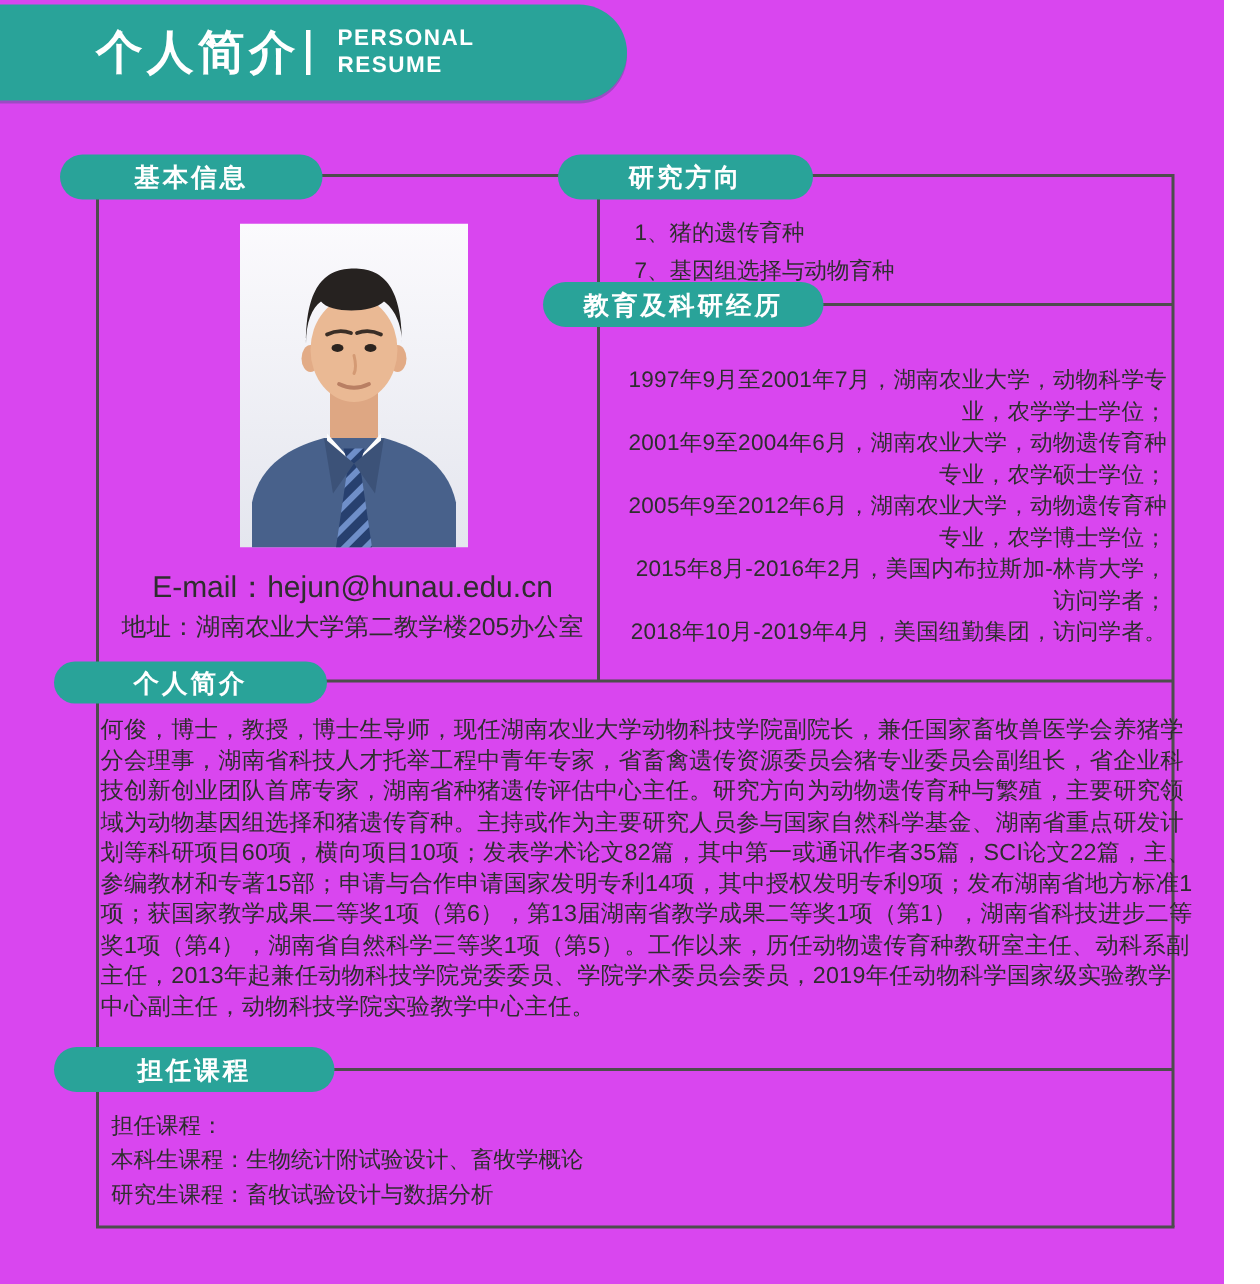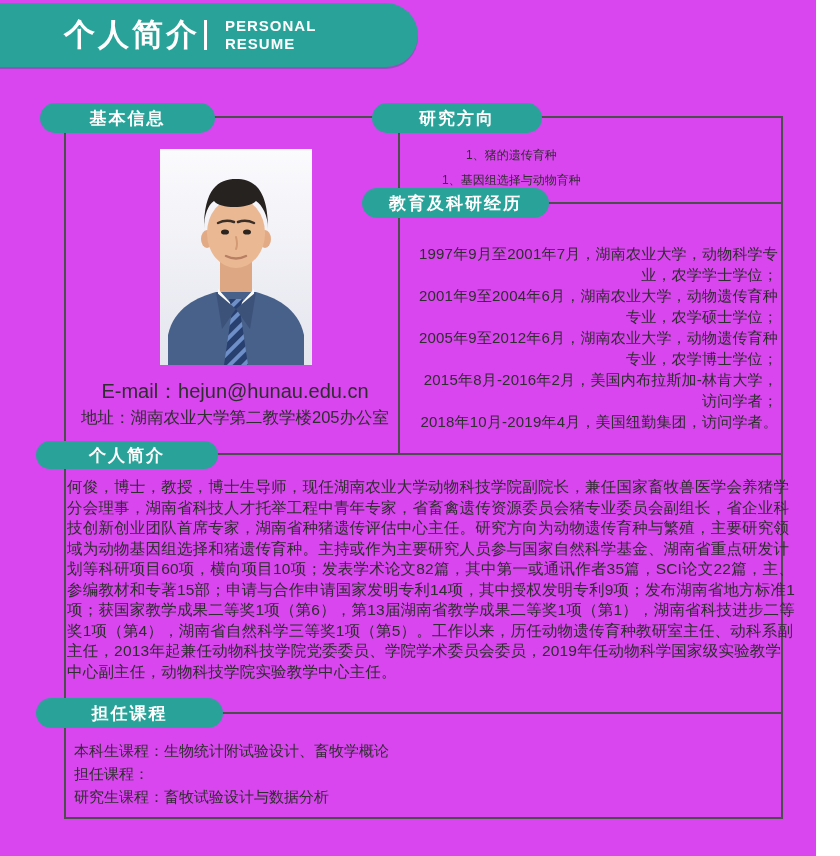--- a/index.html
+++ b/index.html
@@ -44,21 +44,21 @@
   .h-bottom  {left:64px; top:817px;width:719px;}
   .v-left    {left:64px; top:116px;height:702px;}
   .v-center  {left:398px;top:116px;height:338px;}
   .v-right   {left:781px;top:116px;height:702px;}
   
   .photo{position:absolute;left:160px;top:149px;width:152px;height:216px;z-index:2;}
   
   .contact{position:absolute;left:55px;width:360px;text-align:center;font-size:20px;z-index:2;white-space:nowrap;}
   .contact.email{top:378px;}
   .contact.addr{top:407px;font-size:16.5px;left:47px;width:376px;}
-  .research-list{position:absolute;left:442px;top:143px;font-size:12px;line-height:25px;z-index:2;text-align:center;}
+  .research-list{position:absolute;left:423px;top:143px;font-size:15px;line-height:25px;z-index:2;}
   .edu-block{position:absolute;left:409px;top:243px;width:369px;font-size:15px;line-height:21px;letter-spacing:.2px;z-index:2;text-align:right;}
   .bio-block{position:absolute;left:67px;top:477px;width:729px;font-size:15.5px;line-height:20.5px;letter-spacing:.2px;z-index:2;}
   .courses-block{position:absolute;left:74px;top:739px;width:620px;font-size:15px;line-height:23px;z-index:2;}
 </style>
 </head>
 <body>
 
 <div class="page">
 
   <div class="banner">
@@ -116,32 +116,32 @@
       <path d="M56 143 L76 160 L62 180 Z" fill="#3c5278"></path>
       <path d="M96 143 L76 160 L90 180 Z" fill="#3c5278"></path>
     </svg>
   </div>
 
   <div class="contact email">E-mail：hejun@hunau.edu.cn</div>
   <div class="contact addr">地址：湖南农业大学第二教学楼205办公室</div>
 
   <div class="research-list">
     <div>1、猪的遗传育种</div>
-    <div>1、基因组选择与动物育种</div>
+    <div>7、基因组选择与动物育种</div>
   </div>
 
   <div class="edu-block">
     <div>1997年9月至2001年7月，湖南农业大学，动物科学专业，农学学士学位；</div>
     <div>2001年9至2004年6月，湖南农业大学，动物遗传育种专业，农学硕士学位；</div>
     <div>2005年9至2012年6月，湖南农业大学，动物遗传育种专业，农学博士学位；</div>
     <div>2015年8月-2016年2月，美国内布拉斯加-林肯大学，访问学者；</div>
     <div>2018年10月-2019年4月，美国纽勤集团，访问学者。</div>
   </div>
 
   <div class="bio-block">何俊，博士，教授，博士生导师，现任湖南农业大学动物科技学院副院长，兼任国家畜牧兽医学会养猪学分会理事，湖南省科技人才托举工程中青年专家，省畜禽遗传资源委员会猪专业委员会副组长，省企业科技创新创业团队首席专家，湖南省种猪遗传评估中心主任。研究方向为动物遗传育种与繁殖，主要研究领域为动物基因组选择和猪遗传育种。主持或作为主要研究人员参与国家自然科学基金、湖南省重点研发计划等科研项目60项，横向项目10项；发表学术论文82篇，其中第一或通讯作者35篇，SCI论文22篇，主、参编教材和专著15部；申请与合作申请国家发明专利14项，其中授权发明专利9项；发布湖南省地方标准1项；获国家教学成果二等奖1项（第6），第13届湖南省教学成果二等奖1项（第1），湖南省科技进步二等奖1项（第4），湖南省自然科学三等奖1项（第5）。工作以来，历任动物遗传育种教研室主任、动科系副主任，2013年起兼任动物科技学院党委委员、学院学术委员会委员，2019年任动物科学国家级实验教学中心副主任，动物科技学院实验教学中心主任。</div>
 
   <div class="courses-block">
+    <div>担任课程：</div>
     <div>本科生课程：生物统计附试验设计、畜牧学概论</div>
-    <div>担任课程：</div>
     <div>研究生课程：畜牧试验设计与数据分析</div>
   </div>
 
 </div>
 
 </body></html>

